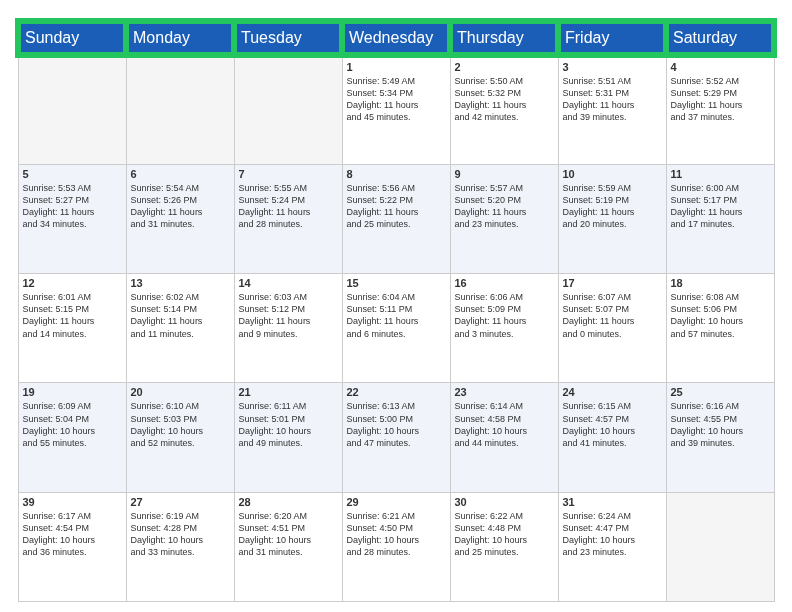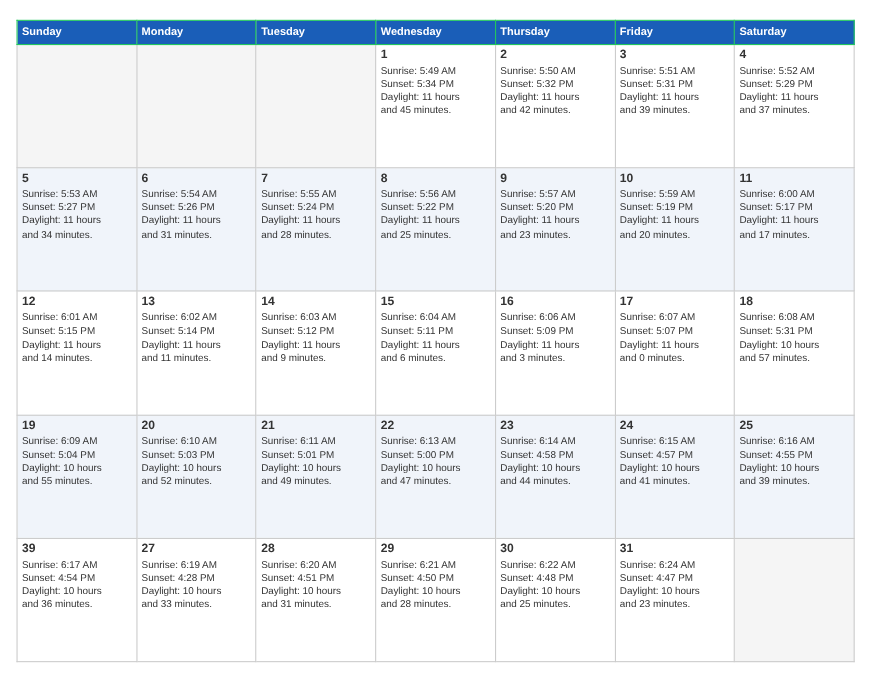--- a/index.html
+++ b/index.html
@@ -56,25 +56,25 @@
     .calendar {
       flex: 1;
       border: 1px solid #ccc;
       border-collapse: collapse;
       width: 100%;
       table-layout: fixed;
     }
     .calendar th {
       background-color: #1a5eb8;
       color: #fff;
-      font-size: 10px;
-      font-weight: bold;
+      font-size: 16px;
+      font-weight: normal;
       padding: 5px 4px;
       text-align: left;
-      border: 1px solid #22c55e;
+      border: 6px solid #22c55e;
     }
     .calendar td {
       vertical-align: top;
       border: 1px solid #ccc;
       padding: 3px 4px;
       font-size: 9.5px;
       color: #333;
       background: #fff;
       height: 82px;
     }
@@ -242,21 +242,21 @@
           <td>
             <span class="day-number">17</span>
             <div class="day-info" style="white-space: pre-line;">Sunrise: 6:07 AM
 Sunset: 5:07 PM
 Daylight: 11 hours
 and 0 minutes.</div>
           </td>
           <td>
             <span class="day-number">18</span>
             <div class="day-info" style="white-space: pre-line;">Sunrise: 6:08 AM
-Sunset: 5:31 PM
+Sunset: 5:06 PM
 Daylight: 10 hours
 and 57 minutes.</div>
           </td>
         </tr>
         <tr class="row-shade">
           <td>
             <span class="day-number">19</span>
             <div class="day-info" style="white-space: pre-line;">Sunrise: 6:09 AM
 Sunset: 5:04 PM
 Daylight: 10 hours

